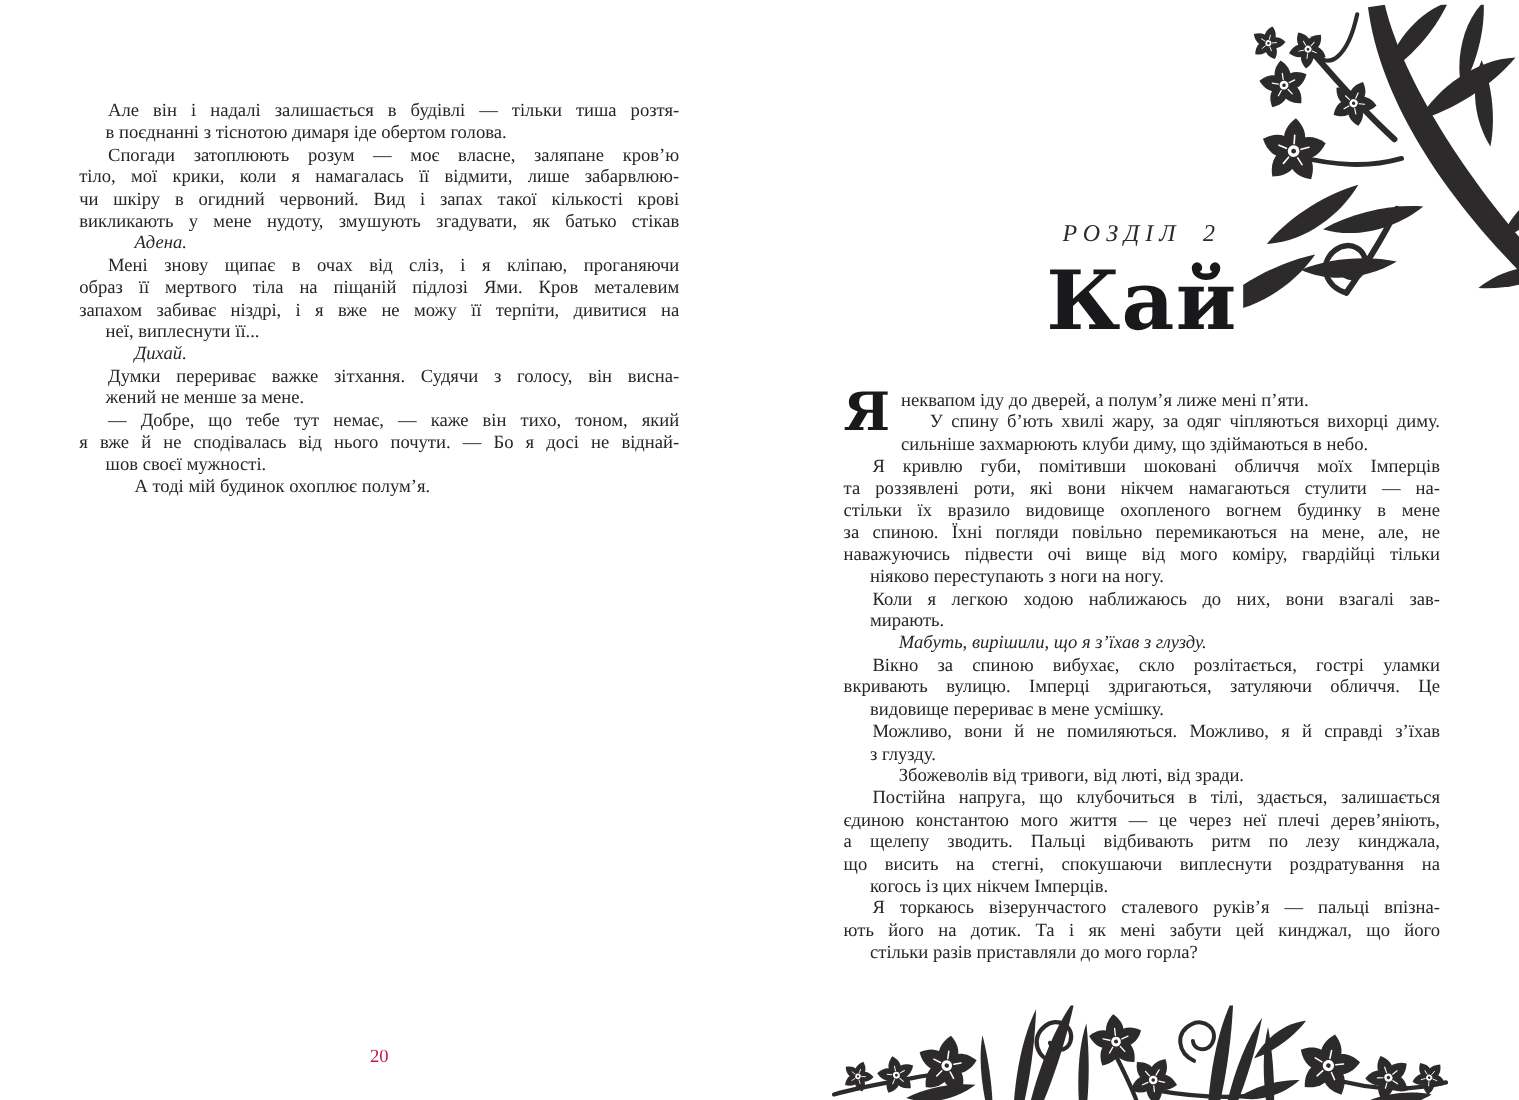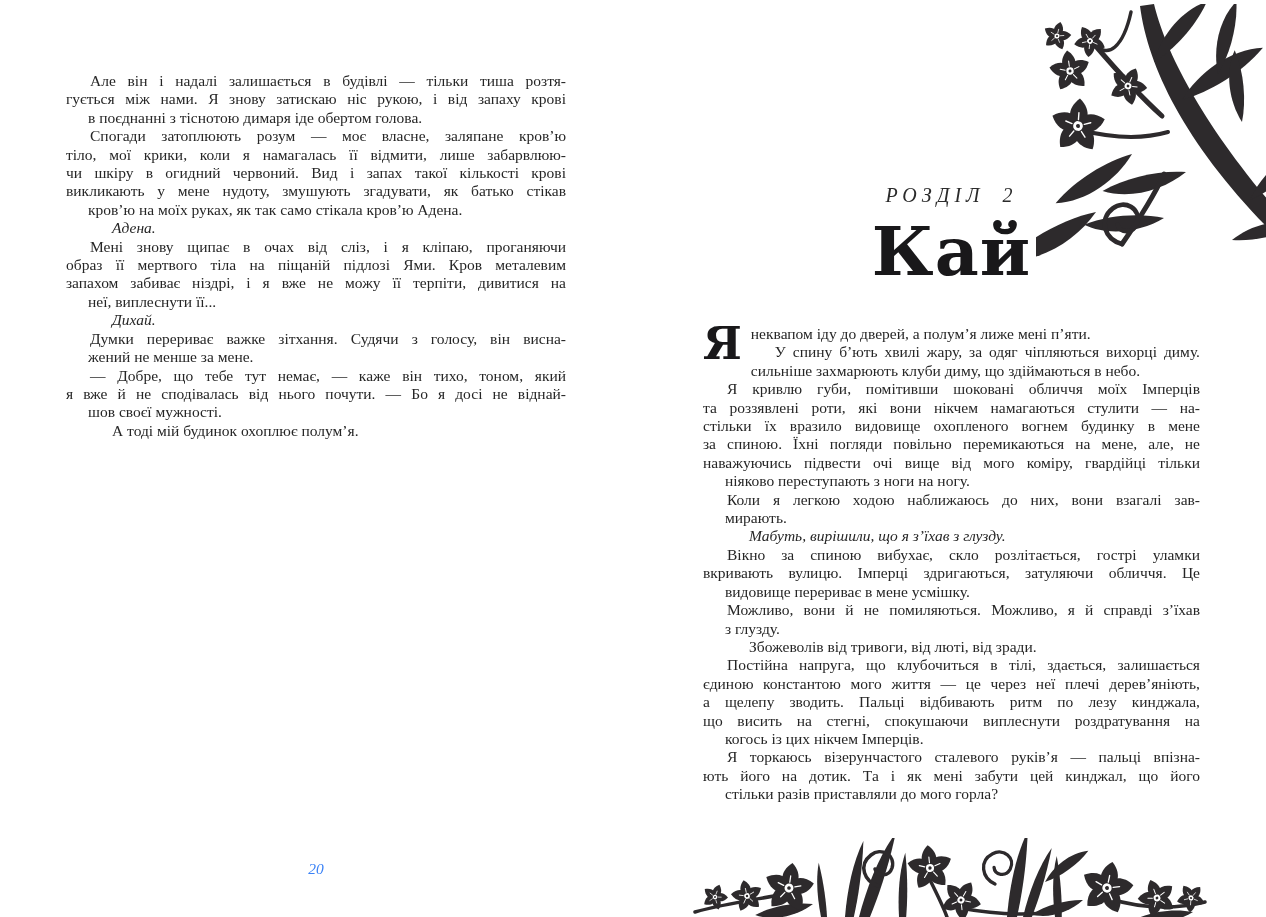--- a/index.html
+++ b/index.html
@@ -1,21 +1,21 @@
 <!DOCTYPE html>
 <html><head>
 <meta charset="utf-8">
 <style>
   html,body{margin:0;padding:0;}
   body{
     width:1266px;height:917px;position:relative;overflow:hidden;
     background:#ffffff;color:#262626;
     font-family:"Liberation Serif", serif;
   }
-  .page{position:absolute;top:0;height:805px;}
+  .page{position:absolute;top:12px;height:805px;}
   .page-left{left:0;width:633px;}
   .page-right{left:633px;width:633px;}
 
   
   .textblock{position:absolute;font-size:15.5px;line-height:18.4px;}
   .left-body{left:66px;top:72px;width:500px;}
   .right-body{left:703px;top:325px;width:497px;}
 
   .para{margin:0;}
   .para.italic{font-style:italic;}
@@ -48,21 +48,21 @@
     font-family:"DejaVu Serif", serif;
     font-weight:bold;
     font-size:44px;line-height:37px;height:37px;
     margin:0 9px 0 0;
     color:#19181a;
   }
 
   
   .page-number{
     position:absolute;left:66px;top:860px;width:500px;
-    text-align:center;font-size:15.5px;color:#3b82f6;font-style:italic;
+    text-align:center;font-size:15.5px;color:#be185d;
   }
 
   
   .corner-ornament{position:absolute;left:1036px;top:4px;width:230px;height:264px;}
   .footer-ornament{position:absolute;left:693px;top:838px;width:522px;height:79px;}
   .defs-svg{position:absolute;width:0;height:0;}
 </style>
 </head>
 <body>
 
@@ -88,29 +88,27 @@
     <path id="leaf" d="M0,0 C12,-13 32,-22 50,-19 C36,-8 16,-1 0,0 Z"></path>
     <path id="blade" d="M0,0 C2,-24 7,-48 16,-66 C15,-38 11,-14 7,3 Z"></path>
     <path id="curlp" d="M0,0 C-15,-4 -21,-21 -8,-31 C2,-39 17,-31 13,-18 C10,-9 -2,-9 -4,-17"></path>
   </defs>
 </svg>
 
 <div class="page page-left">
   <div class="textblock left-body">
       <div class="para">
         <div class="line first">Але він і надалі залишається в будівлі — тільки тиша розтя-</div>
-        <div class="line">гується між нами. Я знову затискаю ніс рукою, і від запаху крові</div>
         <div class="line last">в поєднанні з тіснотою димаря іде обертом голова.</div>
       </div>
       <div class="para">
         <div class="line first">Спогади затоплюють розум — моє власне, заляпане кров’ю</div>
         <div class="line">тіло, мої крики, коли я намагалась її відмити, лише забарвлюю-</div>
         <div class="line">чи шкіру в огидний червоний. Вид і запах такої кількості крові</div>
         <div class="line">викликають у мене нудоту, змушують згадувати, як батько стікав</div>
-        <div class="line last">кров’ю на моїх руках, як так само стікала кров’ю Адена.</div>
       </div>
       <div class="para italic">
         <div class="line last first">Адена.</div>
       </div>
       <div class="para">
         <div class="line first">Мені знову щипає в очах від сліз, і я кліпаю, проганяючи</div>
         <div class="line">образ її мертвого тіла на піщаній підлозі Ями. Кров металевим</div>
         <div class="line">запахом забиває ніздрі, і я вже не можу її терпіти, дивитися на</div>
         <div class="line last">неї, виплеснути її...</div>
       </div>

